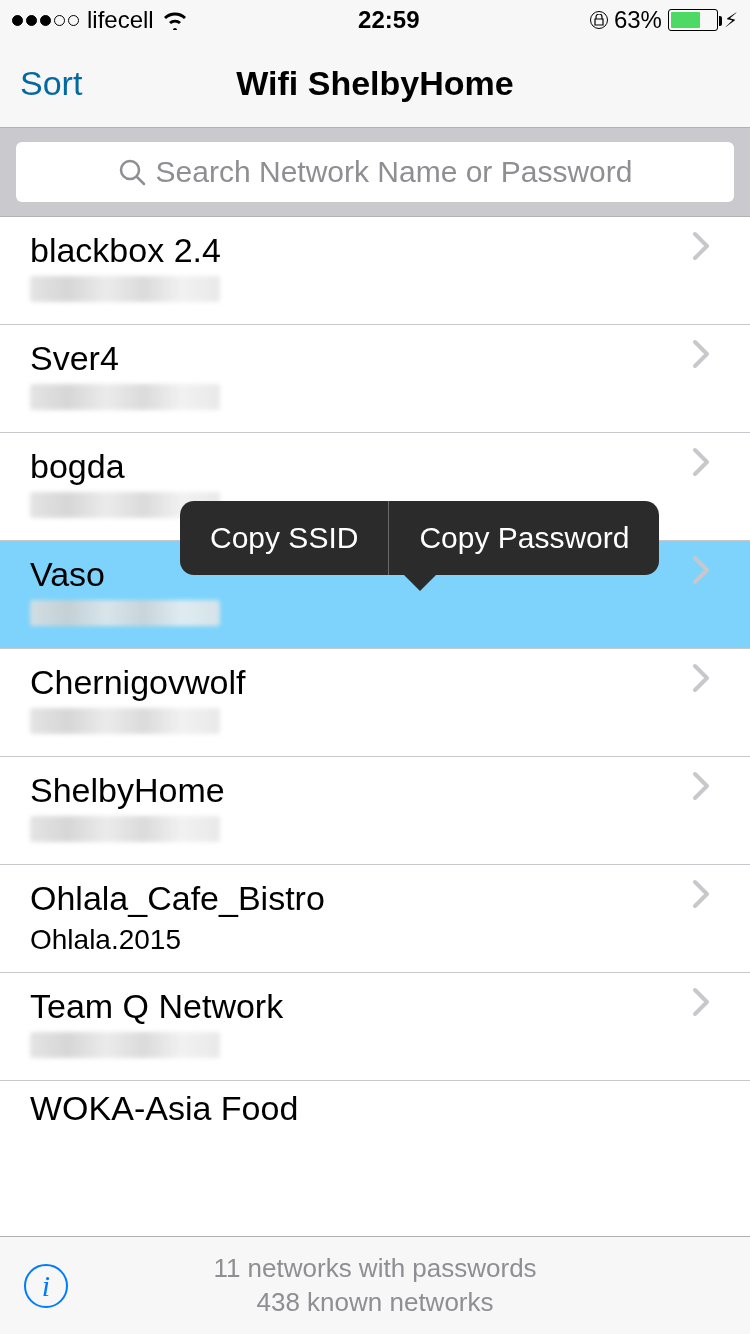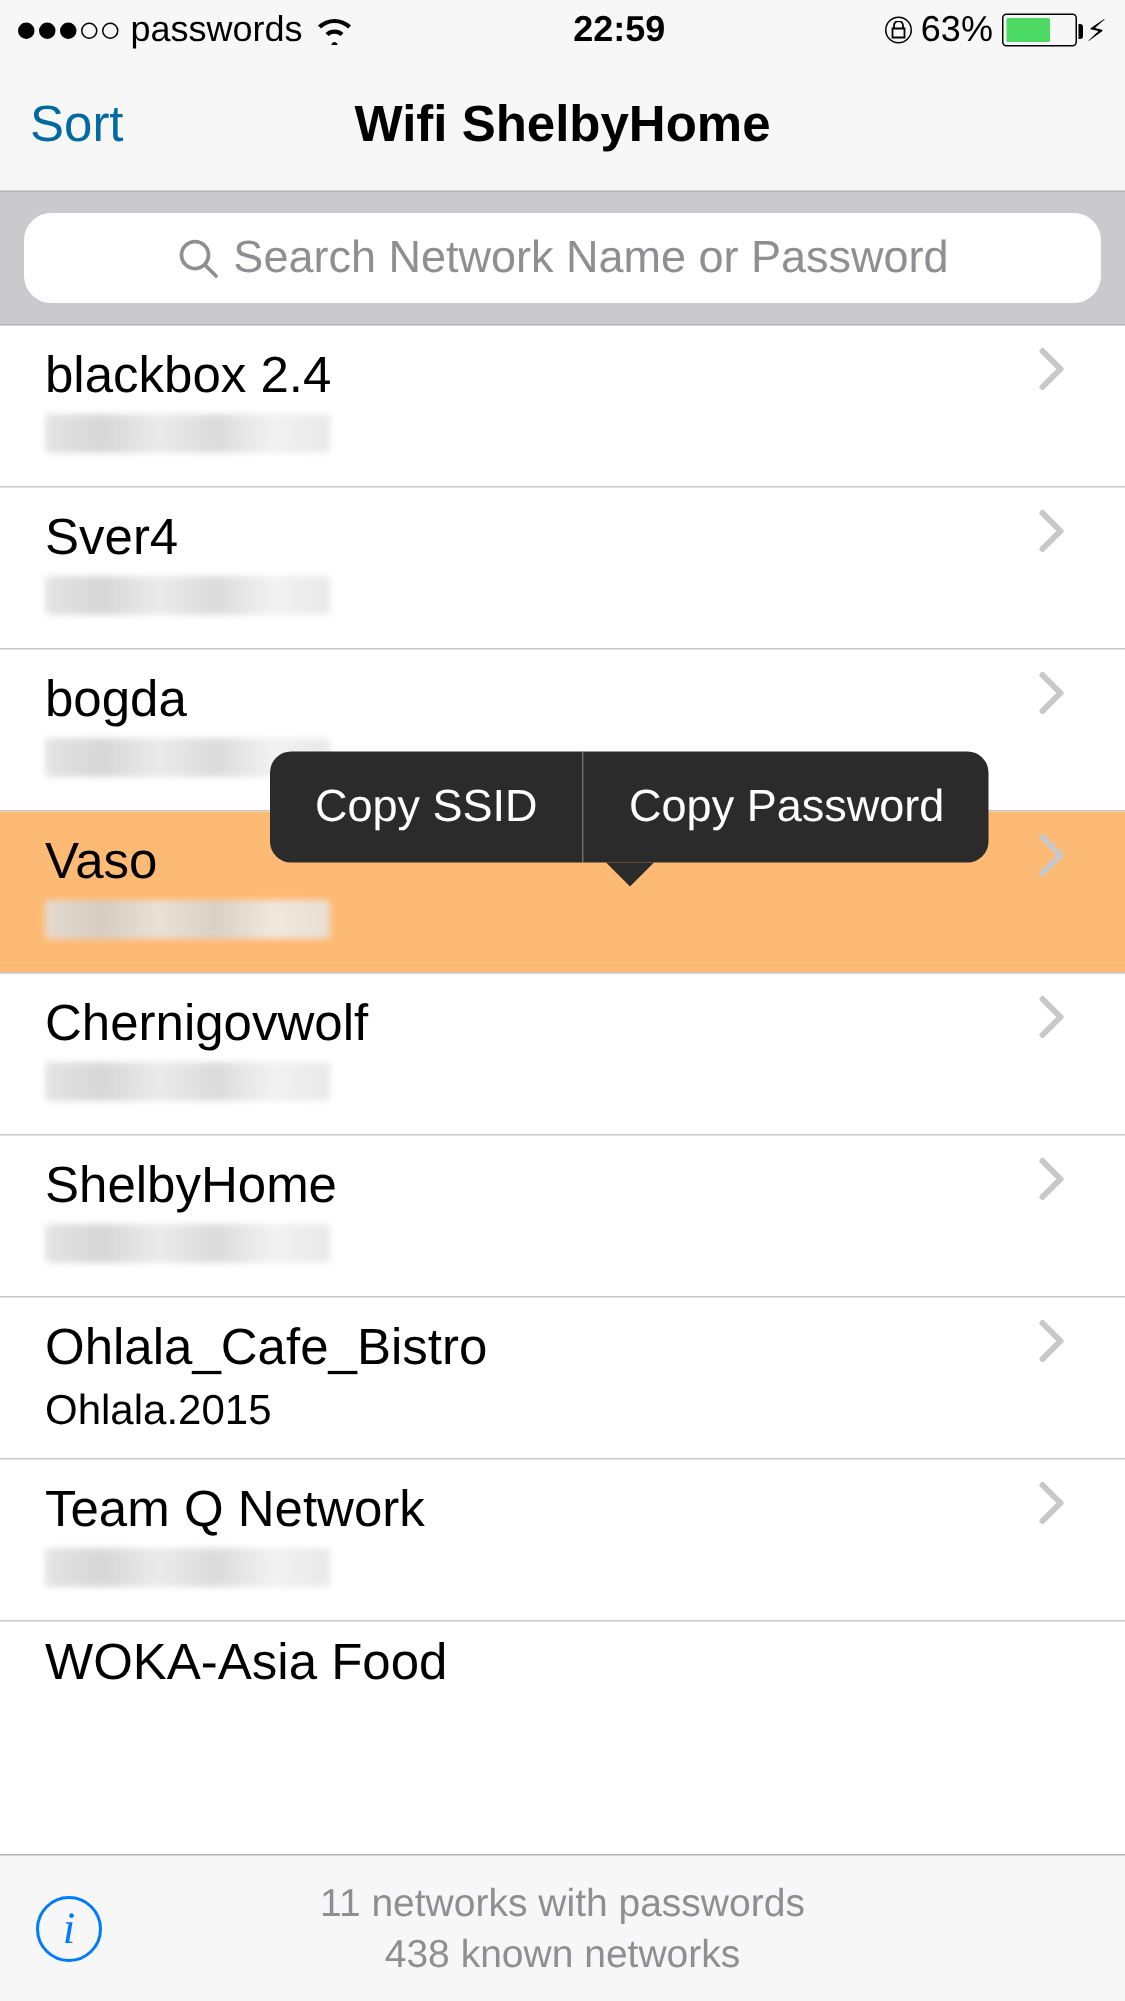--- a/index.html
+++ b/index.html
@@ -22,27 +22,27 @@
     .battery-fill { position: absolute; left: 2px; top: 2px; bottom: 2px; width: 60%; background: #4cd964; border-radius: 1px; }
     .bolt { font-size: 20px; }
 
     
     .nav-bar { height: 88px; background: #f7f7f7; border-bottom: 1px solid #b2b2b2; display: flex; align-items: center; position: relative; }
     .nav-left { position: absolute; left: 20px; color: #0369a1; font-size: 34px; }
     .nav-title { width: 100%; text-align: center; font-size: 34px; font-weight: 600; }
 
     
     .search-container { background: #c9c9ce; padding: 14px 16px; border-bottom: 1px solid #b2b2b2; }
-    .search-box { background: #fff; border-radius: 18px; height: 60px; display: flex; align-items: center; justify-content: center; gap: 10px; color: #8e8e93; font-size: 30px; }
+    .search-box { background: #fff; border-radius: 6px; height: 60px; display: flex; align-items: center; justify-content: center; gap: 10px; color: #8e8e93; font-size: 30px; }
     .search-icon { width: 28px; height: 28px; }
 
     
     .list { background: #fff; }
     .row { display: flex; align-items: flex-start; padding: 14px 40px 14px 30px; border-bottom: 1px solid #c8c7cc; position: relative; min-height: 108px; }
-    .row.selected { background: #fdba74; gap: 32px; }
+    .row.selected { background: #7dd3fc; gap: 32px; }
     .row-content { flex: 1; display: flex; flex-direction: column; gap: 6px; }
     .ssid { font-size: 34px; color: #000; font-weight: 400; }
     .password-blur { width: 190px; height: 26px; background: linear-gradient(90deg, #e0e0e0 0%, #d0d0d0 20%, #e8e8e8 40%, #d5d5d5 60%, #f0f0f0 80%, #e5e5e5 100%); border-radius: 3px; filter: blur(2px); opacity: 0.85; }
     .password-text { font-size: 28px; color: #000; }
     .chevron { color: #c7c7cc; flex-shrink: 0; }
     .chevron svg { width: 18px; height: 30px; }
 
     .row.partial { min-height: 40px; padding-top: 8px; padding-bottom: 0; border-bottom: none; overflow: hidden; height: 40px; }
 
     
@@ -63,21 +63,21 @@
 
 <div class="status-bar">
   <div class="status-left">
     <div class="dots">
       <div class="dot filled"></div>
         <div class="dot filled"></div>
         <div class="dot filled"></div>
         <div class="dot"></div>
         <div class="dot"></div>
     </div>
-    <span class="carrier">passwords</span>
+    <span class="carrier">lifecell</span>
     <svg class="wifi-icon" viewBox="0 0 26 20">
       <path d="M13 18 a2 2 0 1 0 0.001 0 M7 12 a9 9 0 0 1 12 0 l-2 2 a6 6 0 0 0 -8 0 z M2 7 a16 16 0 0 1 22 0 l-2 2 a13 13 0 0 0 -18 0 z" fill="#000"></path>
     </svg>
   </div>
   <div class="status-time">22:59</div>
   <div class="status-right">
     <span class="lock-icon">
       <svg width="10" height="12" viewBox="0 0 10 12">
           <path d="M2 5 V3 a3 3 0 0 1 6 0 V5 M1 5 h8 v6 h-8 z" fill="none" stroke="#000" stroke-width="1.2"></path>
         </svg>

